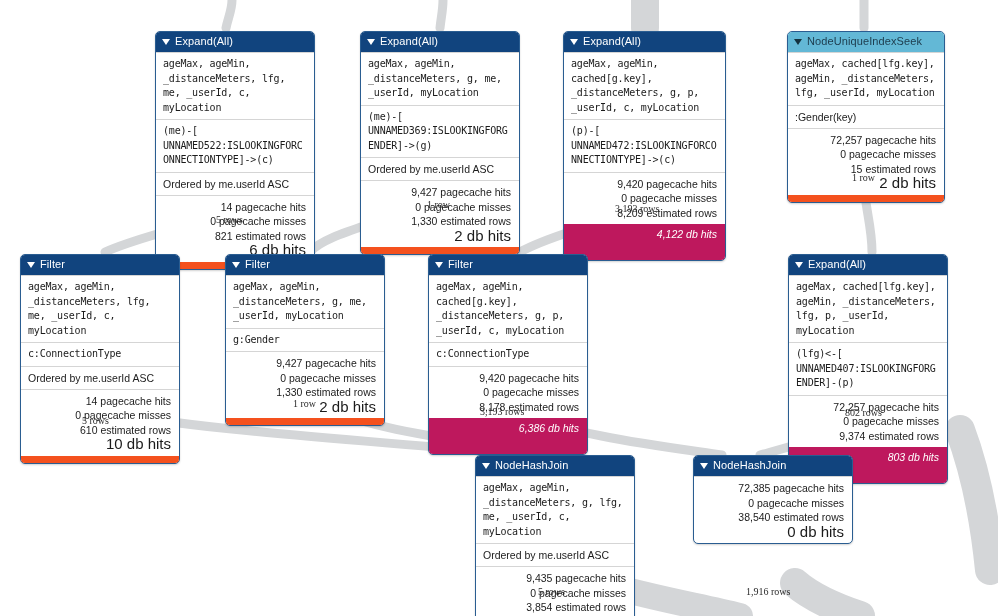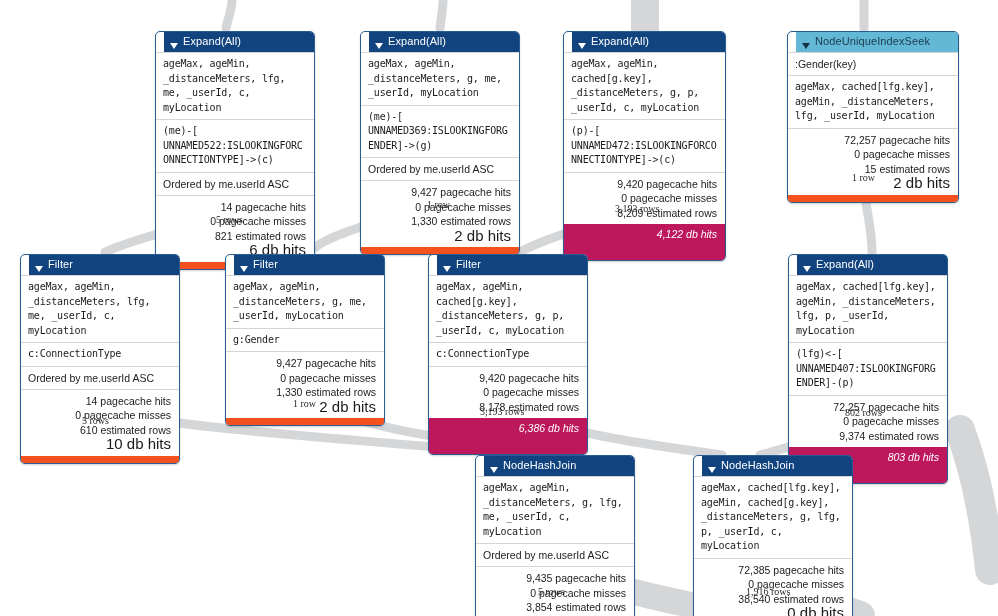--- a/index.html
+++ b/index.html
@@ -33,24 +33,23 @@
     box-shadow: 0 1px 2px rgba(0,0,0,0.18);
     overflow: hidden;
   }
   .node-header {
     background: #11447e;
     color: #ffffff;
     font-size: 11px;
     line-height: 15px;
     padding: 2px 6px 3px 6px;
     display: flex;
-    align-items: flex-end;
+    align-items: center;
     gap: 5px;
     letter-spacing: 0.1px;
-    margin-left: 8px;
   }
   .node-header.teal {
     background: #63b8d6;
     color: #1d3b4c;
   }
   .caret {
     display: inline-block;
     width: 0; height: 0;
     border-left: 4.5px solid transparent;
     border-right: 4.5px solid transparent;
@@ -202,27 +201,27 @@
     <div class="section mono">(p)-[ UNNAMED472:ISLOOKINGFORCONNECTIONTYPE]-&gt;(c)</div>
     <div class="stats">
       <span class="stat-line">9,420 pagecache hits</span>
       <span class="stat-line">0 pagecache misses</span>
       <span class="stat-line">8,209 estimated rows</span>
     </div>
     <div class="dbhits-bar">4,122 db hits</div>
   </div>
   <div class="rows-label" style="left:615px; top:203px;">3,193 rows</div>
 
-  <div class="node" style="left:787px; top:31px; width:172px;">
+  <div class="node" style="left:787px; top:31px; width:158px;">
     <div class="node-header teal">
       <span class="caret"></span>
       <span>NodeUniqueIndexSeek</span>
     </div>
+    <div class="section mono">ageMax, cached[lfg.key], ageMin, _distanceMeters, lfg, _userId, myLocation</div>
     <div class="section sans">:Gender(key)</div>
-    <div class="section mono">ageMax, cached[lfg.key], ageMin, _distanceMeters, lfg, _userId, myLocation</div>
     <div class="stats">
       <span class="stat-line">72,257 pagecache hits</span>
       <span class="stat-line">0 pagecache misses</span>
       <span class="stat-line">15 estimated rows</span>
       <span class="stat-line dbhits-inline">2 db hits</span>
     </div>
     <div class="dbhits-thin"></div>
   </div>
   <div class="rows-label" style="left:852px; top:172px;">1 row</div>
 
@@ -307,21 +306,20 @@
       <span class="stat-line dbhits-inline">0 db hits</span>
     </div>
   </div>
   <div class="rows-label" style="left:538px; top:586px;">5 rows</div>
 
   <div class="node" style="left:693px; top:455px; width:160px;">
     <div class="node-header">
       <span class="caret"></span>
       <span>NodeHashJoin</span>
     </div>
-    <div class="section mono">ageMax, cached[lfg.key], ageMin, cached[g.key], _distanceMeters, g, lfg, p, _userId, c, myLocation</div>
     <div class="stats">
       <span class="stat-line">72,385 pagecache hits</span>
       <span class="stat-line">0 pagecache misses</span>
       <span class="stat-line">38,540 estimated rows</span>
       <span class="stat-line dbhits-inline">0 db hits</span>
     </div>
   </div>
   <div class="rows-label" style="left:746px; top:586px;text-align:center;">1,916 rows</div>
 
 </div>

